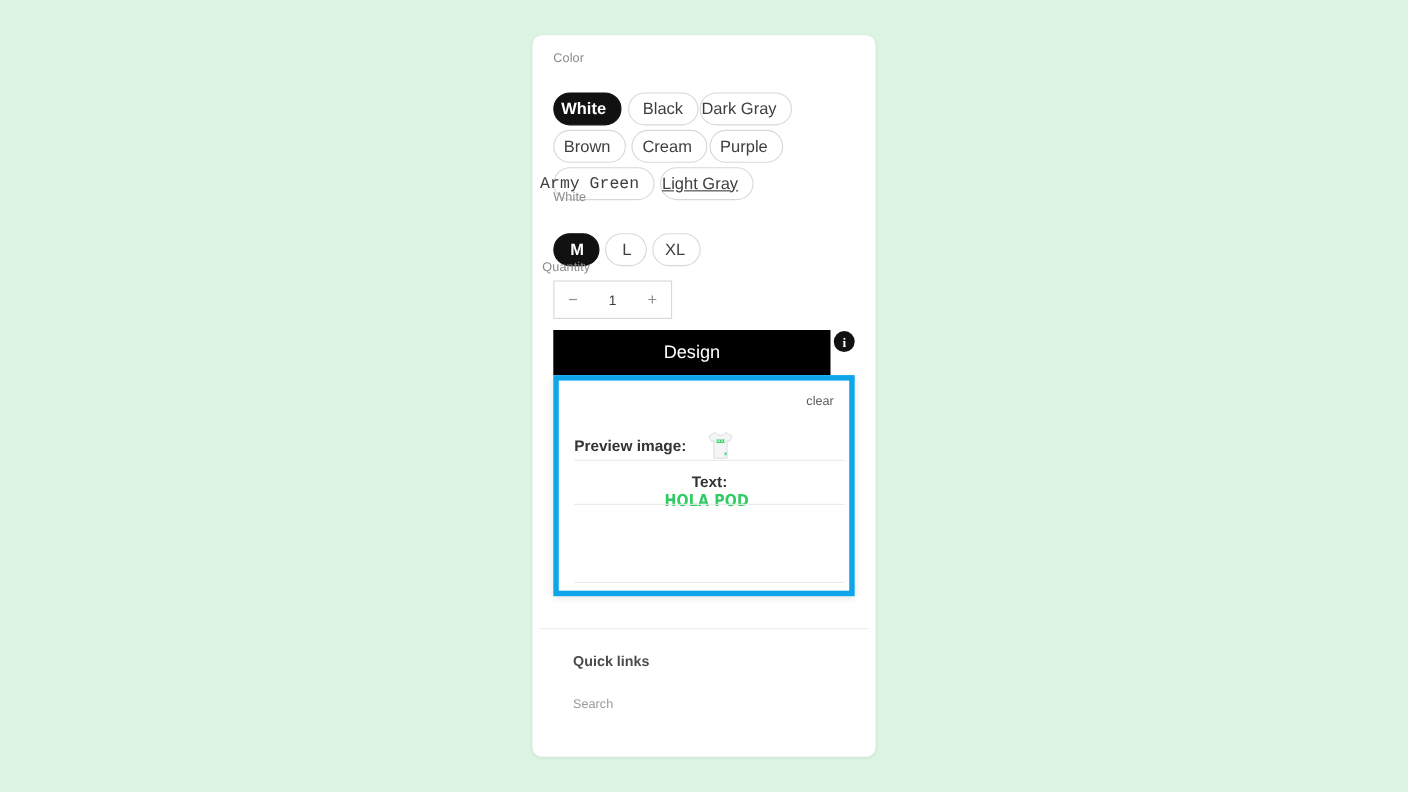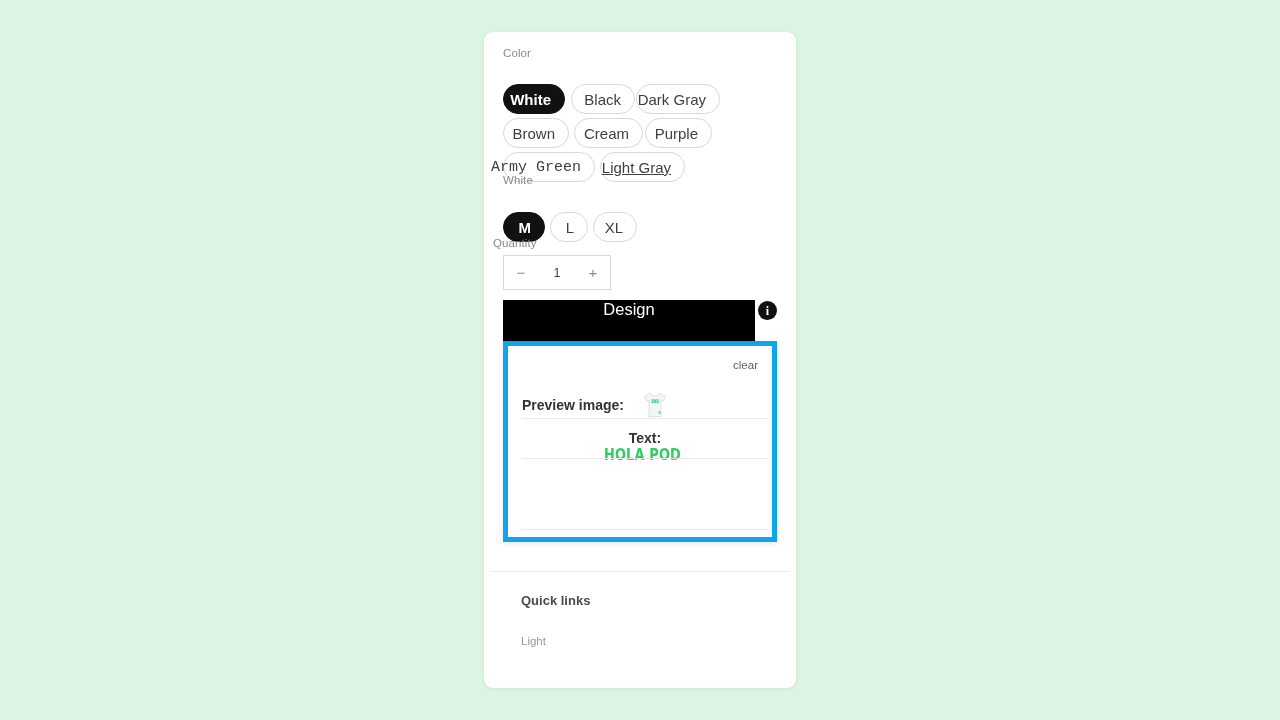--- a/index.html
+++ b/index.html
@@ -87,21 +87,21 @@
   
   .design-btn {
     position: absolute;
     left: 503px; top: 300px;
     width: 252px; height: 41px;
     background: #000000;
     color: #ffffff;
     border: none;
     font-size: 16.5px;
     font-family: "Liberation Sans", sans-serif;
-    display: flex; justify-content: center;
+    display: flex; align-items: center; justify-content: center;
     cursor: pointer;
   }
   .info-icon {
     position: absolute;
     left: 758px; top: 301px;
     width: 19px; height: 19px;
     border-radius: 50%;
     background: #111111;
     color: #ffffff;
     font-size: 12px;
@@ -278,15 +278,15 @@
     </div>
 
     <div class="panel-divider" style="top:112px;"></div>
 
 
     <div class="panel-divider" style="top:183px;"></div>
   </div>
 
   <div class="footer-divider"></div>
   <div class="footer-title">Quick links</div>
-  <div class="footer-link">Light</div>
+  <div class="footer-link">Search</div>
 
 </div>
 
 </body></html>

